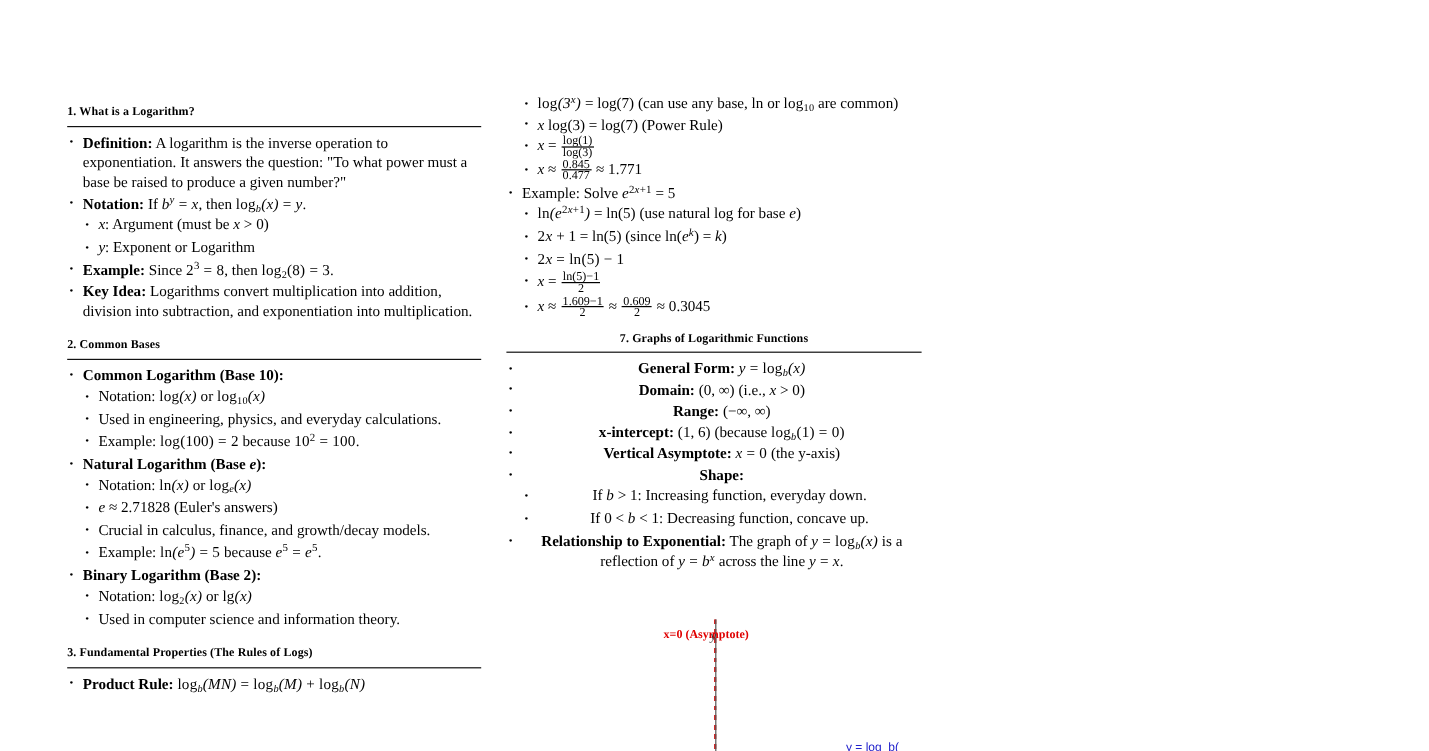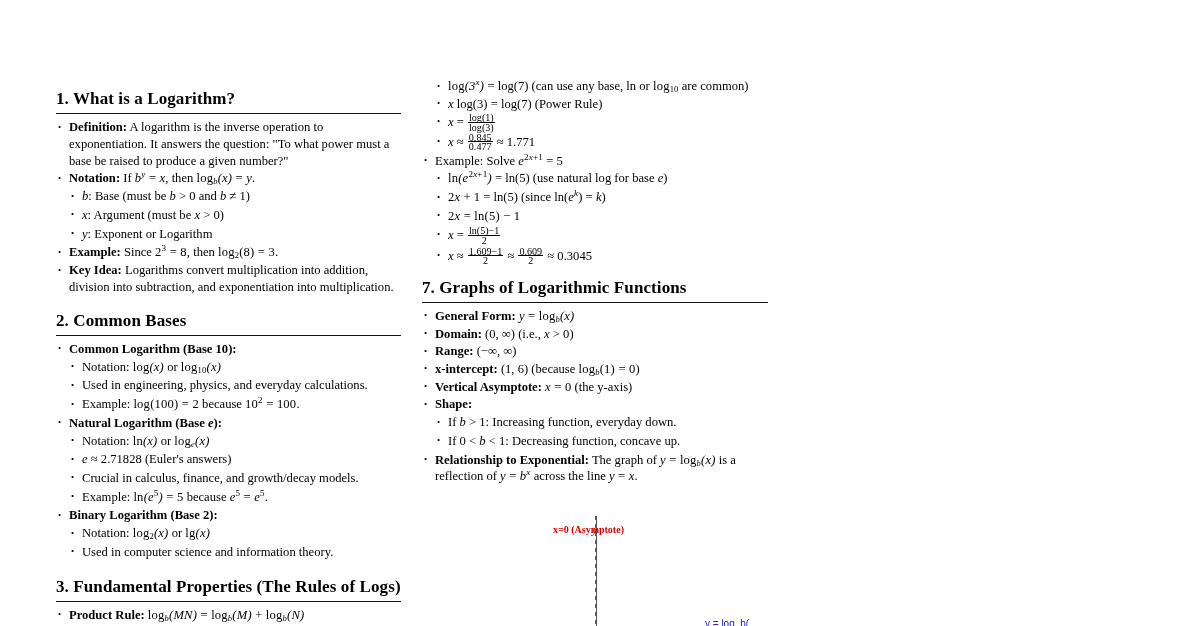--- a/index.html
+++ b/index.html
@@ -13,21 +13,21 @@
   }
   .page{position:absolute;left:0;top:0;width:1191px;height:626px;}
 
   .col{position:absolute;top:0;}
   .col-left{left:56px;width:345px;}
   .col-right{left:422px;width:346px;}
 
   h2.sec{
     font-family:"Liberation Serif","DejaVu Serif",serif;
     font-weight:bold;
-    font-size:17px;
+    font-size:10px;
     margin:0;
     padding:0 0 4px 0;
     letter-spacing:0.1px;
     color:#000;
     line-height:1.25;
   }
   .rule{border:0;border-top:1.6px solid #111;margin:0 0 5px 0;height:0;}
 
   ul.l1{list-style:none;margin:0;padding:0;}
   ul.l1 > li{
@@ -138,21 +138,20 @@
       <hr class="rule">
       <ul class="l1">
         <li>
           <b>Definition:</b>
           <span>A logarithm is the inverse operation to exponentiation. It answers the question: "To what power must a base be raised to produce a given number?"</span>
         </li>
         <li>
           <b>Notation:</b>
           <span><span>If</span> <span class="m eq">b<sup class="mr" style="font-style:italic">y</sup> <span class="op">=</span> x</span><span>, then</span> <span class="m eq"><span class="op">log</span><sub>b</sub>(x) <span class="op">=</span> y</span>.</span>
           <ul class="l2">
-            <li><span class="m">b</span><span>: Base (must be</span> <span class="m">b</span> <span class="op">&gt;</span> <span class="mr">0</span> <span>and</span> <span class="m">b</span> <span class="op">≠</span> <span class="mr">1)</span></li>
             <li><span class="m">x</span><span>: Argument (must be</span> <span class="m">x</span> <span class="op">&gt;</span> <span class="mr">0)</span></li>
             <li><span class="m">y</span><span>: Exponent or Logarithm</span></li>
           </ul>
         </li>
         <li>
           <b>Example:</b>
           <span><span>Since</span> <span class="m eq"><span class="mr">2<sup>3</sup></span> <span class="op">=</span> <span class="mr">8</span></span><span>, then</span> <span class="m eq"><span class="op">log</span><sub style="font-style:normal">2</sub><span class="mr">(8)</span> <span class="op">=</span> <span class="mr">3</span></span>.</span>
         </li>
         <li>
           <b>Key Idea:</b>
@@ -268,21 +267,21 @@
             <span class="frac">
               <span class="num">0.609</span>
               <span class="den">2</span>
             </span>
             <span class="op">≈ 0.3045</span>
           </li>
         </ul>
       </li>
     </ul>
 
-    <div style="margin-top:11px;">
+    <div style="margin-top:11px;text-align:center;">
       <h2 class="sec">7. Graphs of Logarithmic Functions</h2>
       <hr class="rule">
       <ul class="l1">
         <li>
           <b>General Form:</b>
           <span class="m eq">y <span class="op">=</span> <span class="op">log</span><sub>b</sub>(x)</span>
         </li>
         <li>
           <b>Domain:</b>
           <span class="mr">(0, ∞)</span>

